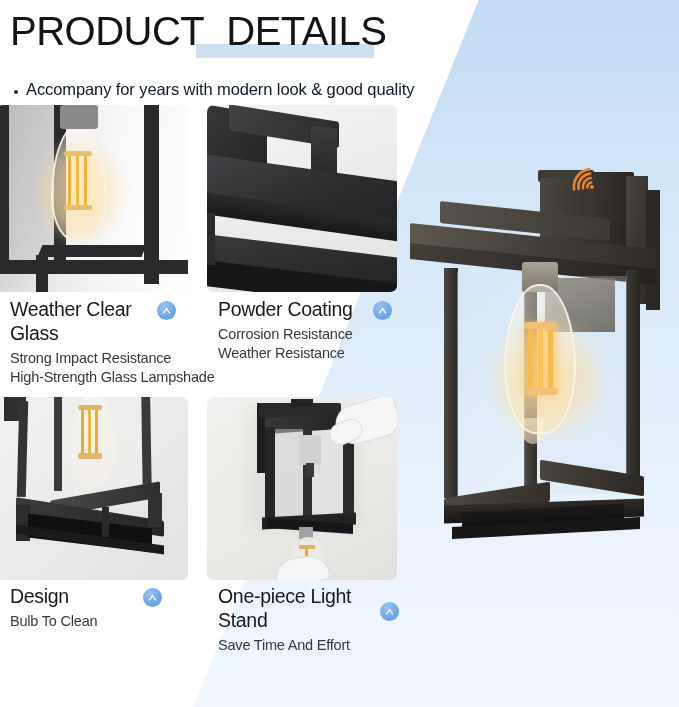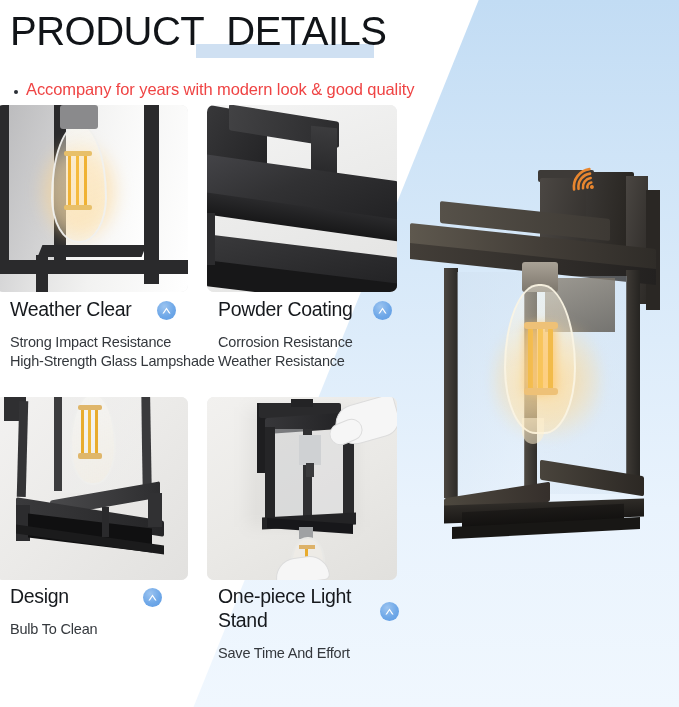--- a/index.html
+++ b/index.html
@@ -33,21 +33,21 @@
 
   
   #bullet-row {
     position:absolute; left:14px; top:80px; z-index:5;
     display:flex; align-items:flex-start; gap:8px;
   }
   #bullet-dot {
     width:4px; height:4px; border-radius:50%;
     background:#2a2f36; margin-top:10px; flex:none;
   }
-  #bullet-text { font-size:16.5px; color:#ef4444; letter-spacing:-0.1px; }
+  #bullet-text { font-size:16.5px; color:#0f172a; letter-spacing:-0.1px; }
 
   
   .thumb {
     position:absolute; z-index:3; border-radius:7px;
     overflow:hidden; background:#e9e9ea;
   }
   .thumb-inner { position:absolute; inset:0; }
 
   #thumb-glass  { left:-4px;  top:105px; width:192px; height:187px; }
   #thumb-powder { left:207px; top:105px; width:190px; height:187px; }
@@ -77,21 +77,21 @@
   #feat-glass  { left:10px;  top:298px; width:185px; }
   #feat-powder { left:218px; top:298px; width:190px; }
   #feat-open   { left:10px;  top:585px; width:190px; }
   #feat-stand  { left:218px; top:585px; width:195px; }
   .feat-title {
     font-size:19.5px; color:#16191d; line-height:1.22;
     letter-spacing:-0.3px; font-weight:400;
   }
   .feat-sub {
     font-size:14.5px; color:#34383d; line-height:1.32;
-    letter-spacing:-0.2px; margin-top:11px;
+    letter-spacing:-0.2px; margin-top:3px;
   }
   .feat-sub div { white-space:nowrap; }
 
   
   .chev-badge {
     width:19px; height:19px; border-radius:50%;
     background:radial-gradient(circle at 38% 30%, #9cc4f0 0%, #6fa8e8 55%, #5d9ae2 100%);
     display:flex; align-items:center; justify-content:center;
     flex:none;
   }
@@ -236,20 +236,21 @@
     <div style="position:absolute;left:92px;top:148px;width:16px;height:4px;background:#ddb269;"></div>
     <div class="t4-glove" style="left:68px;top:160px;width:54px;height:26px;border-radius:22px 22px 6px 6px;transform:rotate(-8deg);"></div>
 
     <div class="t4-glove" style="left:128px;top:4px;width:64px;height:40px;border-radius:30px 8px 26px 30px;transform:rotate(-16deg);"></div>
     <div class="t4-glove" style="left:122px;top:24px;width:34px;height:22px;border-radius:16px;transform:rotate(-22deg);"></div>
   </div>
 </div>
 
 <div id="feat-glass" class="feature">
   <div class="feat-title">Weather Clear</div>
+  <div class="feat-title">Glass</div>
   <div class="feat-sub">
     <div>Strong Impact Resistance</div>
     <div>High-Strength Glass Lampshade</div>
   </div>
 </div>
 <div id="badge-glass" class="chev-badge">
   <svg width="11" height="9" viewBox="0 0 11 9">
       <path d="M5.5 1.4 L9.6 7.4 L8.1 7.4 L5.5 3.6 L2.9 7.4 L1.4 7.4 Z" fill="#ffffff"></path>
     </svg>
 </div>

